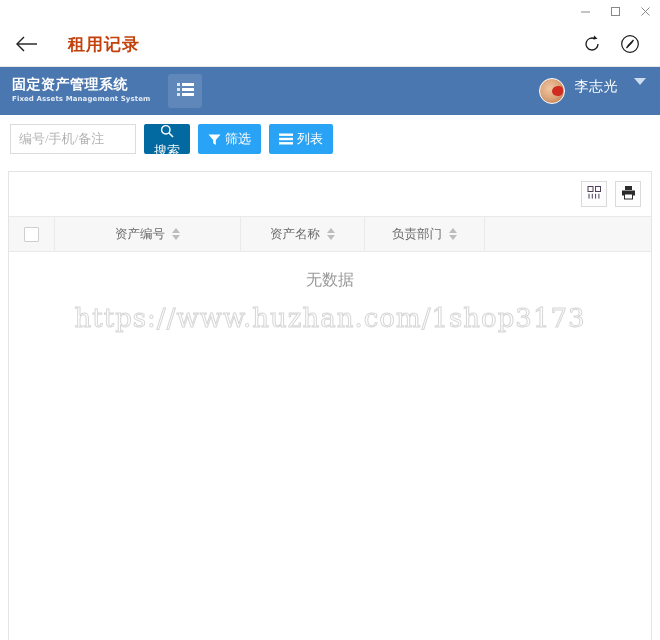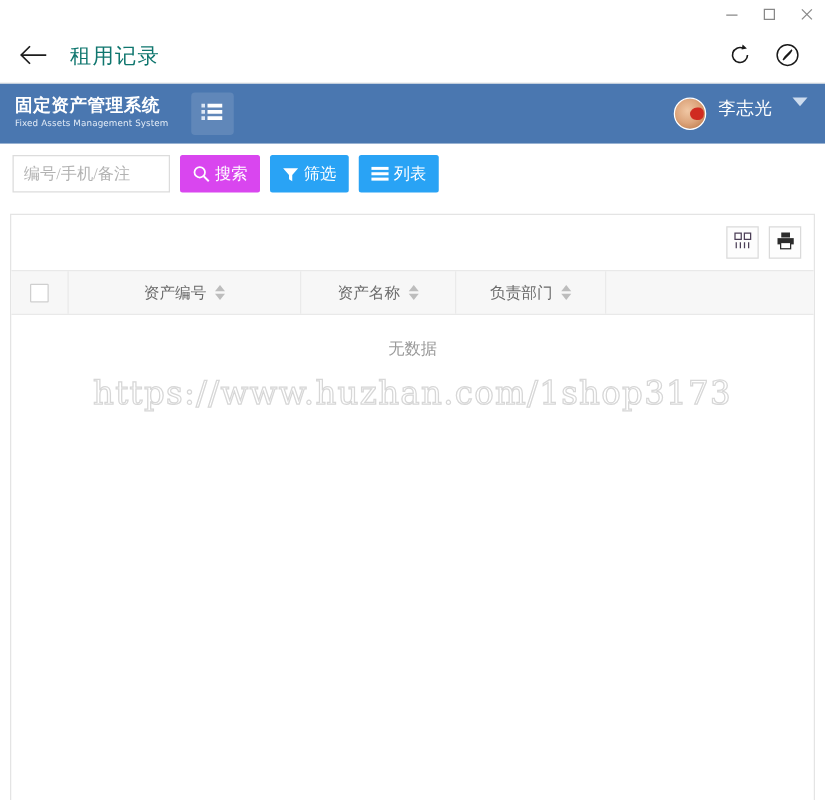--- a/index.html
+++ b/index.html
@@ -35,23 +35,23 @@
     border-bottom: 1px solid #e6e6e6;
   }
   .back-arrow {
     width: 30px; height: 30px;
     display: flex; align-items: center; justify-content: center;
     color: #1d1d1d;
     cursor: pointer;
   }
   .apptitle {
     font-size: 17px;
-    font-weight: normal;
-    color: #0f766e;
-    margin-left: 14px;
+    font-weight: bold;
+    color: #c2410c;
+    margin-left: 26px;
     letter-spacing: 1px;
   }
   .apptop-spacer { flex: 1; }
   .apptop-icon {
     width: 32px; height: 32px;
     display: flex; align-items: center; justify-content: center;
     color: #1a1a1a;
     margin-left: 6px;
     cursor: pointer;
   }
@@ -63,25 +63,26 @@
     display: flex;
     align-items: center;
     padding: 0 14px 0 12px;
   }
   .logo-block { line-height: 1.05; }
   .logo-cn {
     color: #ffffff;
     font-size: 14px;
     font-weight: bold;
     letter-spacing: 0.5px;
+    font-family: Liberation Serif, serif;
   }
   .logo-en {
     color: #e2ebf6;
     font-size: 7px;
-    font-weight: normal;
+    font-weight: bold;
     letter-spacing: 0.1px;
     margin-top: 3px;
   }
   .menu-btn {
     width: 34px; height: 34px;
     background: rgba(255,255,255,0.12);
     border-radius: 3px;
     margin-left: 18px;
     display: flex; align-items: center; justify-content: center;
     cursor: pointer;
@@ -151,21 +152,21 @@
     color: #fff;
     font-size: 13px;
     display: inline-flex;
     align-items: center;
     gap: 4px;
     padding: 0 10px;
     margin-left: 8px;
     cursor: pointer;
     font-family: "DejaVu Sans", "Liberation Sans", sans-serif;
   }
-  .btn-search { background: #d946ef; }
+  .btn-search { background: #0369a1; flex-direction: column; }
   .btn-filter { background: #29a3f5; }
   .btn-list   { background: #29a3f5; }
   .btn svg { display: block; }
 
   
   .card {
     margin: 8px 8px 0 8px;
     height: 546px;
     background: #ffffff;
     border: 1px solid #e4e4e4;
@@ -226,21 +227,21 @@
     display: block;
     width: 0; height: 0;
     border-left: 4px solid transparent;
     border-right: 4px solid transparent;
   }
   .sorter i.up   { border-bottom: 5px solid #bdbdbd; }
   .sorter i.down { border-top: 5px solid #bdbdbd; }
 
   .empty-text {
     text-align: center;
-    font-size: 13px;
+    font-size: 16px;
     color: #999;
     padding-top: 18px;
   }
 
   .watermark {
     text-align: center;
     margin-top: 12px;
     font-family: "DejaVu Serif", "Liberation Serif", serif;
     font-size: 26px;
     letter-spacing: 1px;

